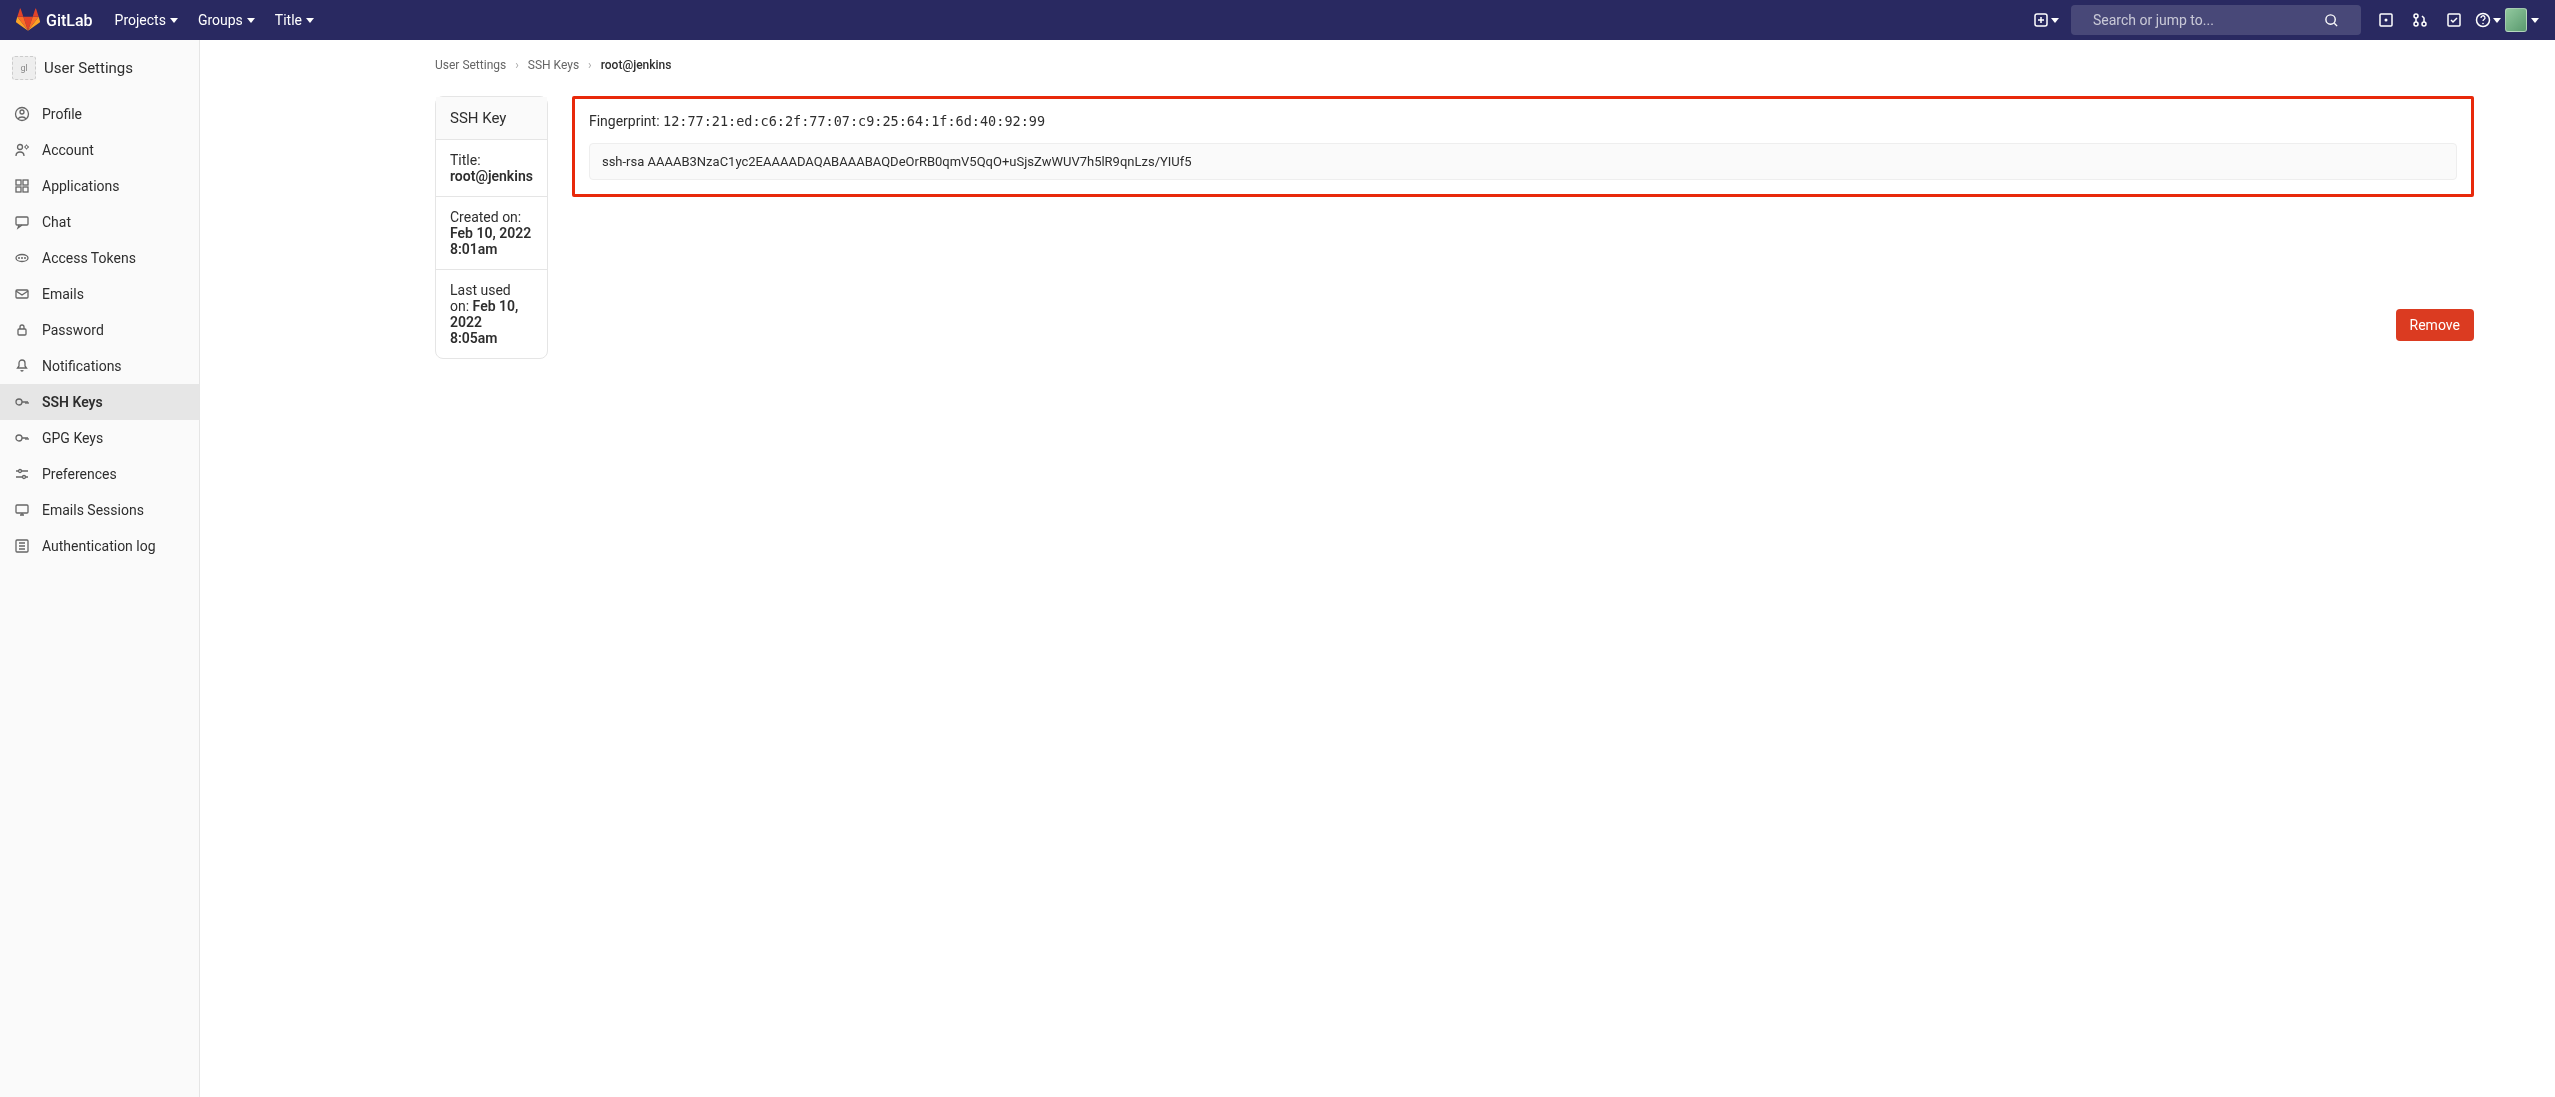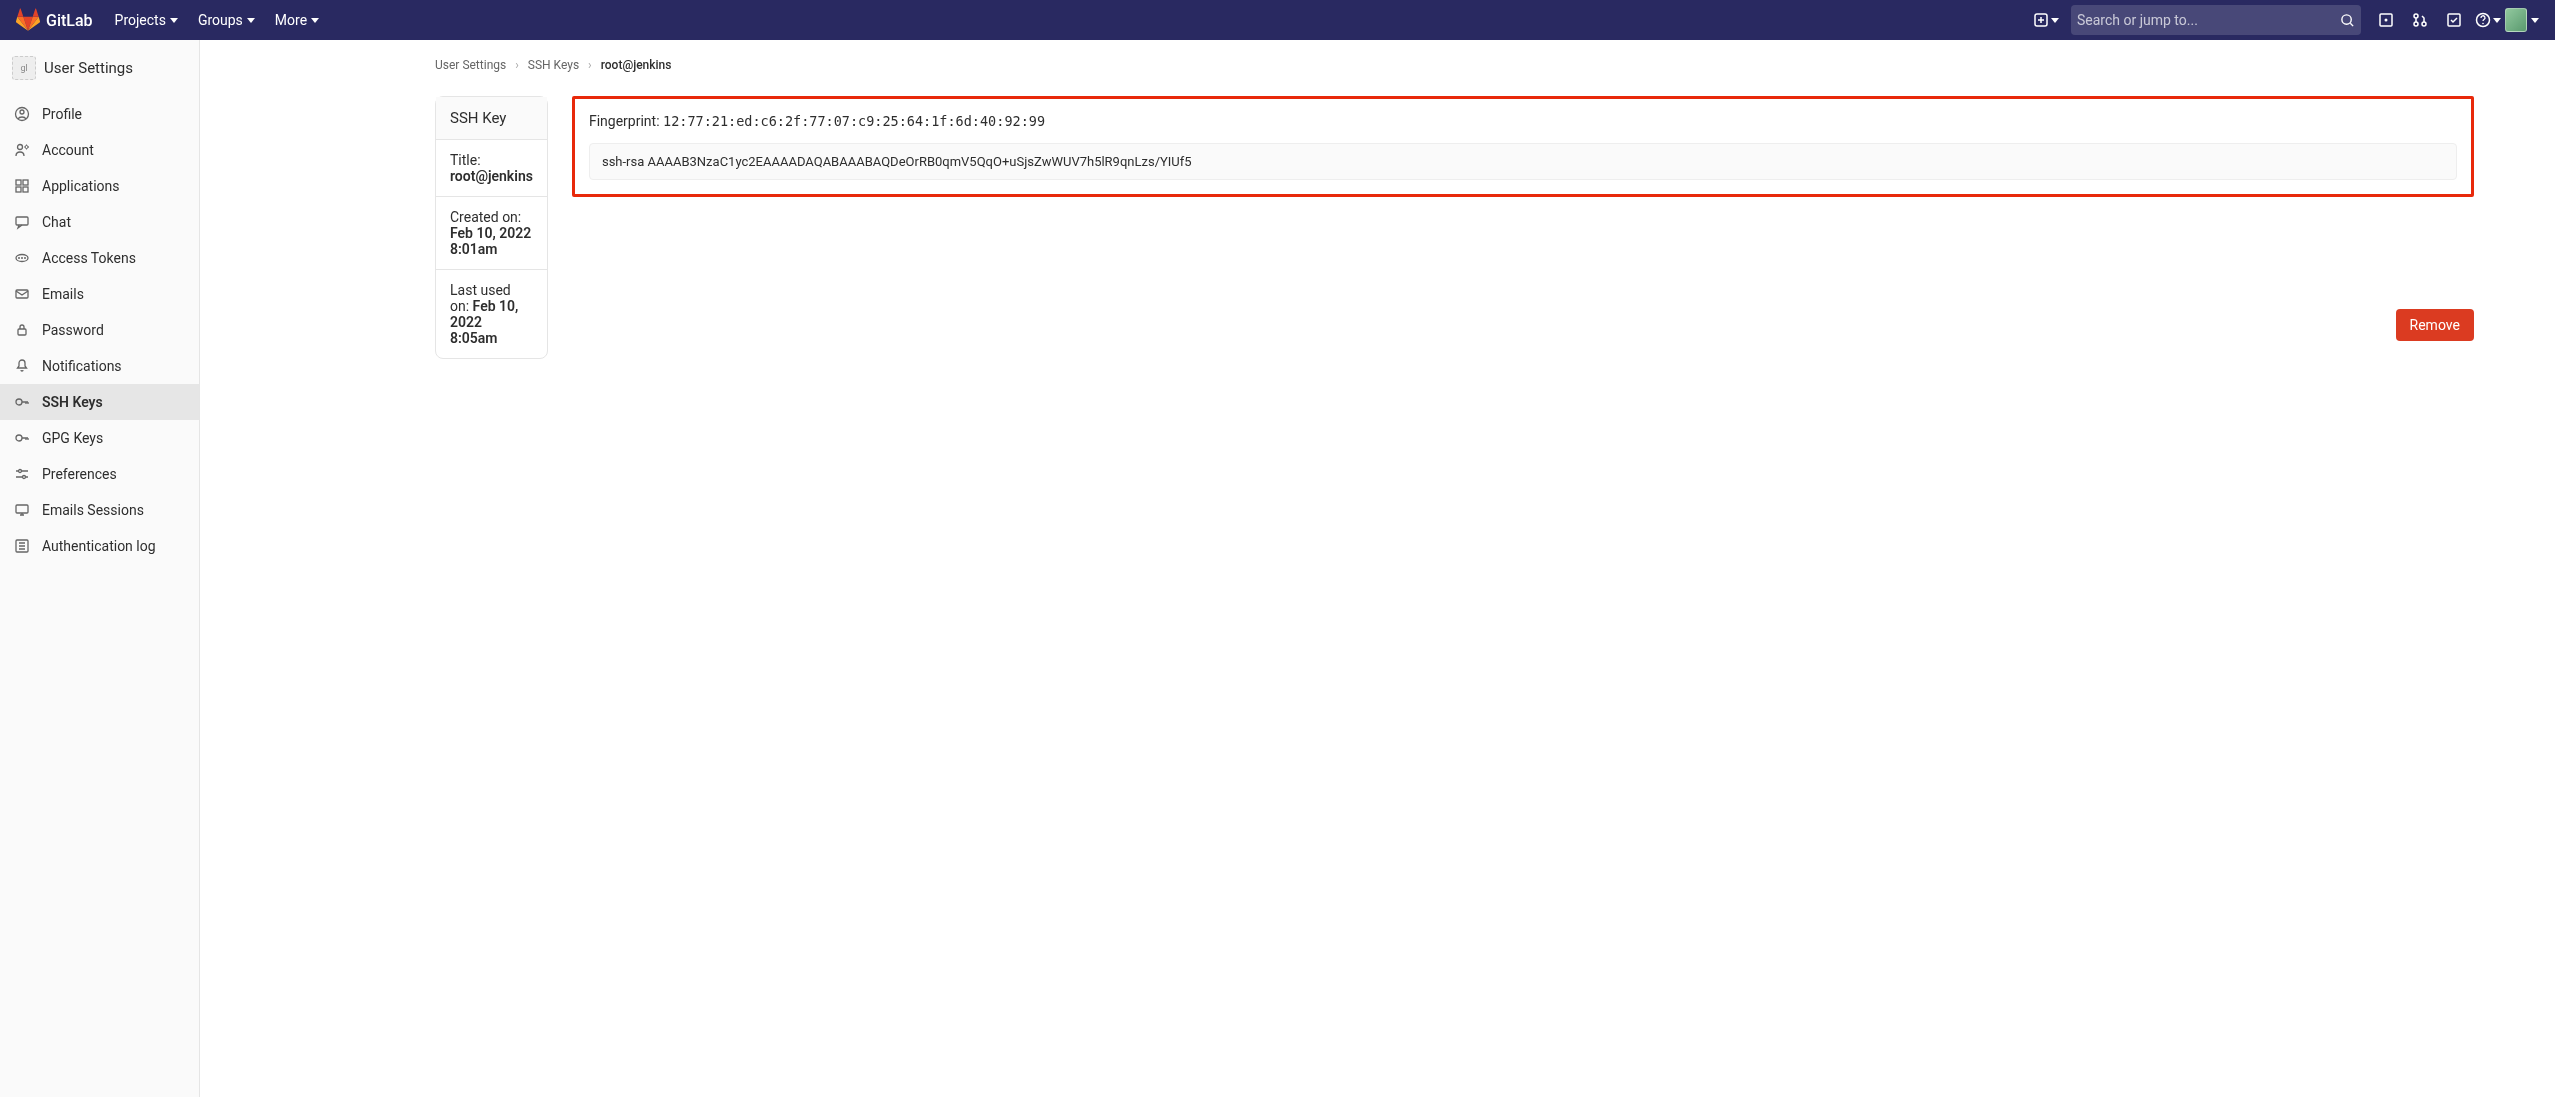--- a/index.html
+++ b/index.html
@@ -3,21 +3,21 @@
 <meta charset="utf-8">
 <style>
 * { margin: 0; padding: 0; box-sizing: border-box; font-family: -apple-system, BlinkMacSystemFont, "Segoe UI", Roboto, sans-serif; }
 body { background: #fff; overflow-x: hidden; }
 .topbar { background: #292961; height: 40px; display: flex; align-items: center; padding: 0 16px; color: #fff; }
 .topbar .logo { display: flex; align-items: center; gap: 6px; margin-right: 12px; }
 .topbar .logo svg { width: 24px; height: 24px; }
 .topbar .brand { font-size: 16px; font-weight: 500; }
 .topbar .nav-item { padding: 0 10px; font-size: 14px; cursor: pointer; display: flex; align-items: center; gap: 4px; height: 52px; }
 .topbar .spacer { flex: 1; }
-.topbar .search { background: rgba(255,255,255,0.15); border-radius: 4px; height: 30px; width: 290px; display: flex; align-items: center; padding: 0 6px; margin: 0 8px; }
+.topbar .search { background: rgba(255,255,255,0.15); border-radius: 4px; height: 30px; width: 290px; display: flex; align-items: center; padding: 0 22px; margin: 0 8px; }
 .topbar .search input { background: transparent; border: none; color: #fff; outline: none; flex: 1; font-size: 14px; }
 .topbar .search input::placeholder { color: rgba(255,255,255,0.7); }
 .topbar .icon-btn { width: 34px; height: 40px; display: flex; align-items: center; justify-content: center; cursor: pointer; }
 .topbar .avatar { width: 24px; height: 24px; border-radius: 3px; background: linear-gradient(135deg,#91c89e,#5a9a6f); border: 1px solid rgba(255,255,255,0.4); }
 .caret { width: 0; height: 0; border-left: 4px solid transparent; border-right: 4px solid transparent; border-top: 5px solid currentColor; }
 .shell { display: flex; height: calc(100vh - 40px); }
 .sidebar { width: 200px; border-right: 1px solid #e5e5e5; background: #fafafa; }
 .sidebar-header { padding: 16px 12px; display: flex; align-items: center; gap: 8px; }
 .sidebar-header .box { width: 24px; height: 24px; background: #eee; border: 1px dashed #ccc; border-radius: 3px; display:flex; align-items:center; justify-content:center; font-size:9px; color:#888; }
 .sidebar-header .title { font-size: 15px; color: #2e2e2e; }
@@ -66,21 +66,21 @@
   </div>
   <div class="nav-item">
       <span>Projects</span>
       <span class="caret"></span>
     </div>
   <div class="nav-item">
       <span>Groups</span>
       <span class="caret"></span>
     </div>
   <div class="nav-item">
-      <span>More</span>
+      <span>Title</span>
       <span class="caret"></span>
     </div>
   <div class="spacer"></div>
   <div class="icon-btn">
       <svg width="16" height="16" viewBox="0 0 16 16">
         <rect x="2" y="2" width="12" height="12" rx="2" fill="none" stroke="currentColor" stroke-width="1.5"></rect>
         <path d="M8 5v6M5 8h6" stroke="currentColor" stroke-width="1.5"></path>
       </svg>
       <span class="caret" style="margin-left:2px"></span>
     </div>

